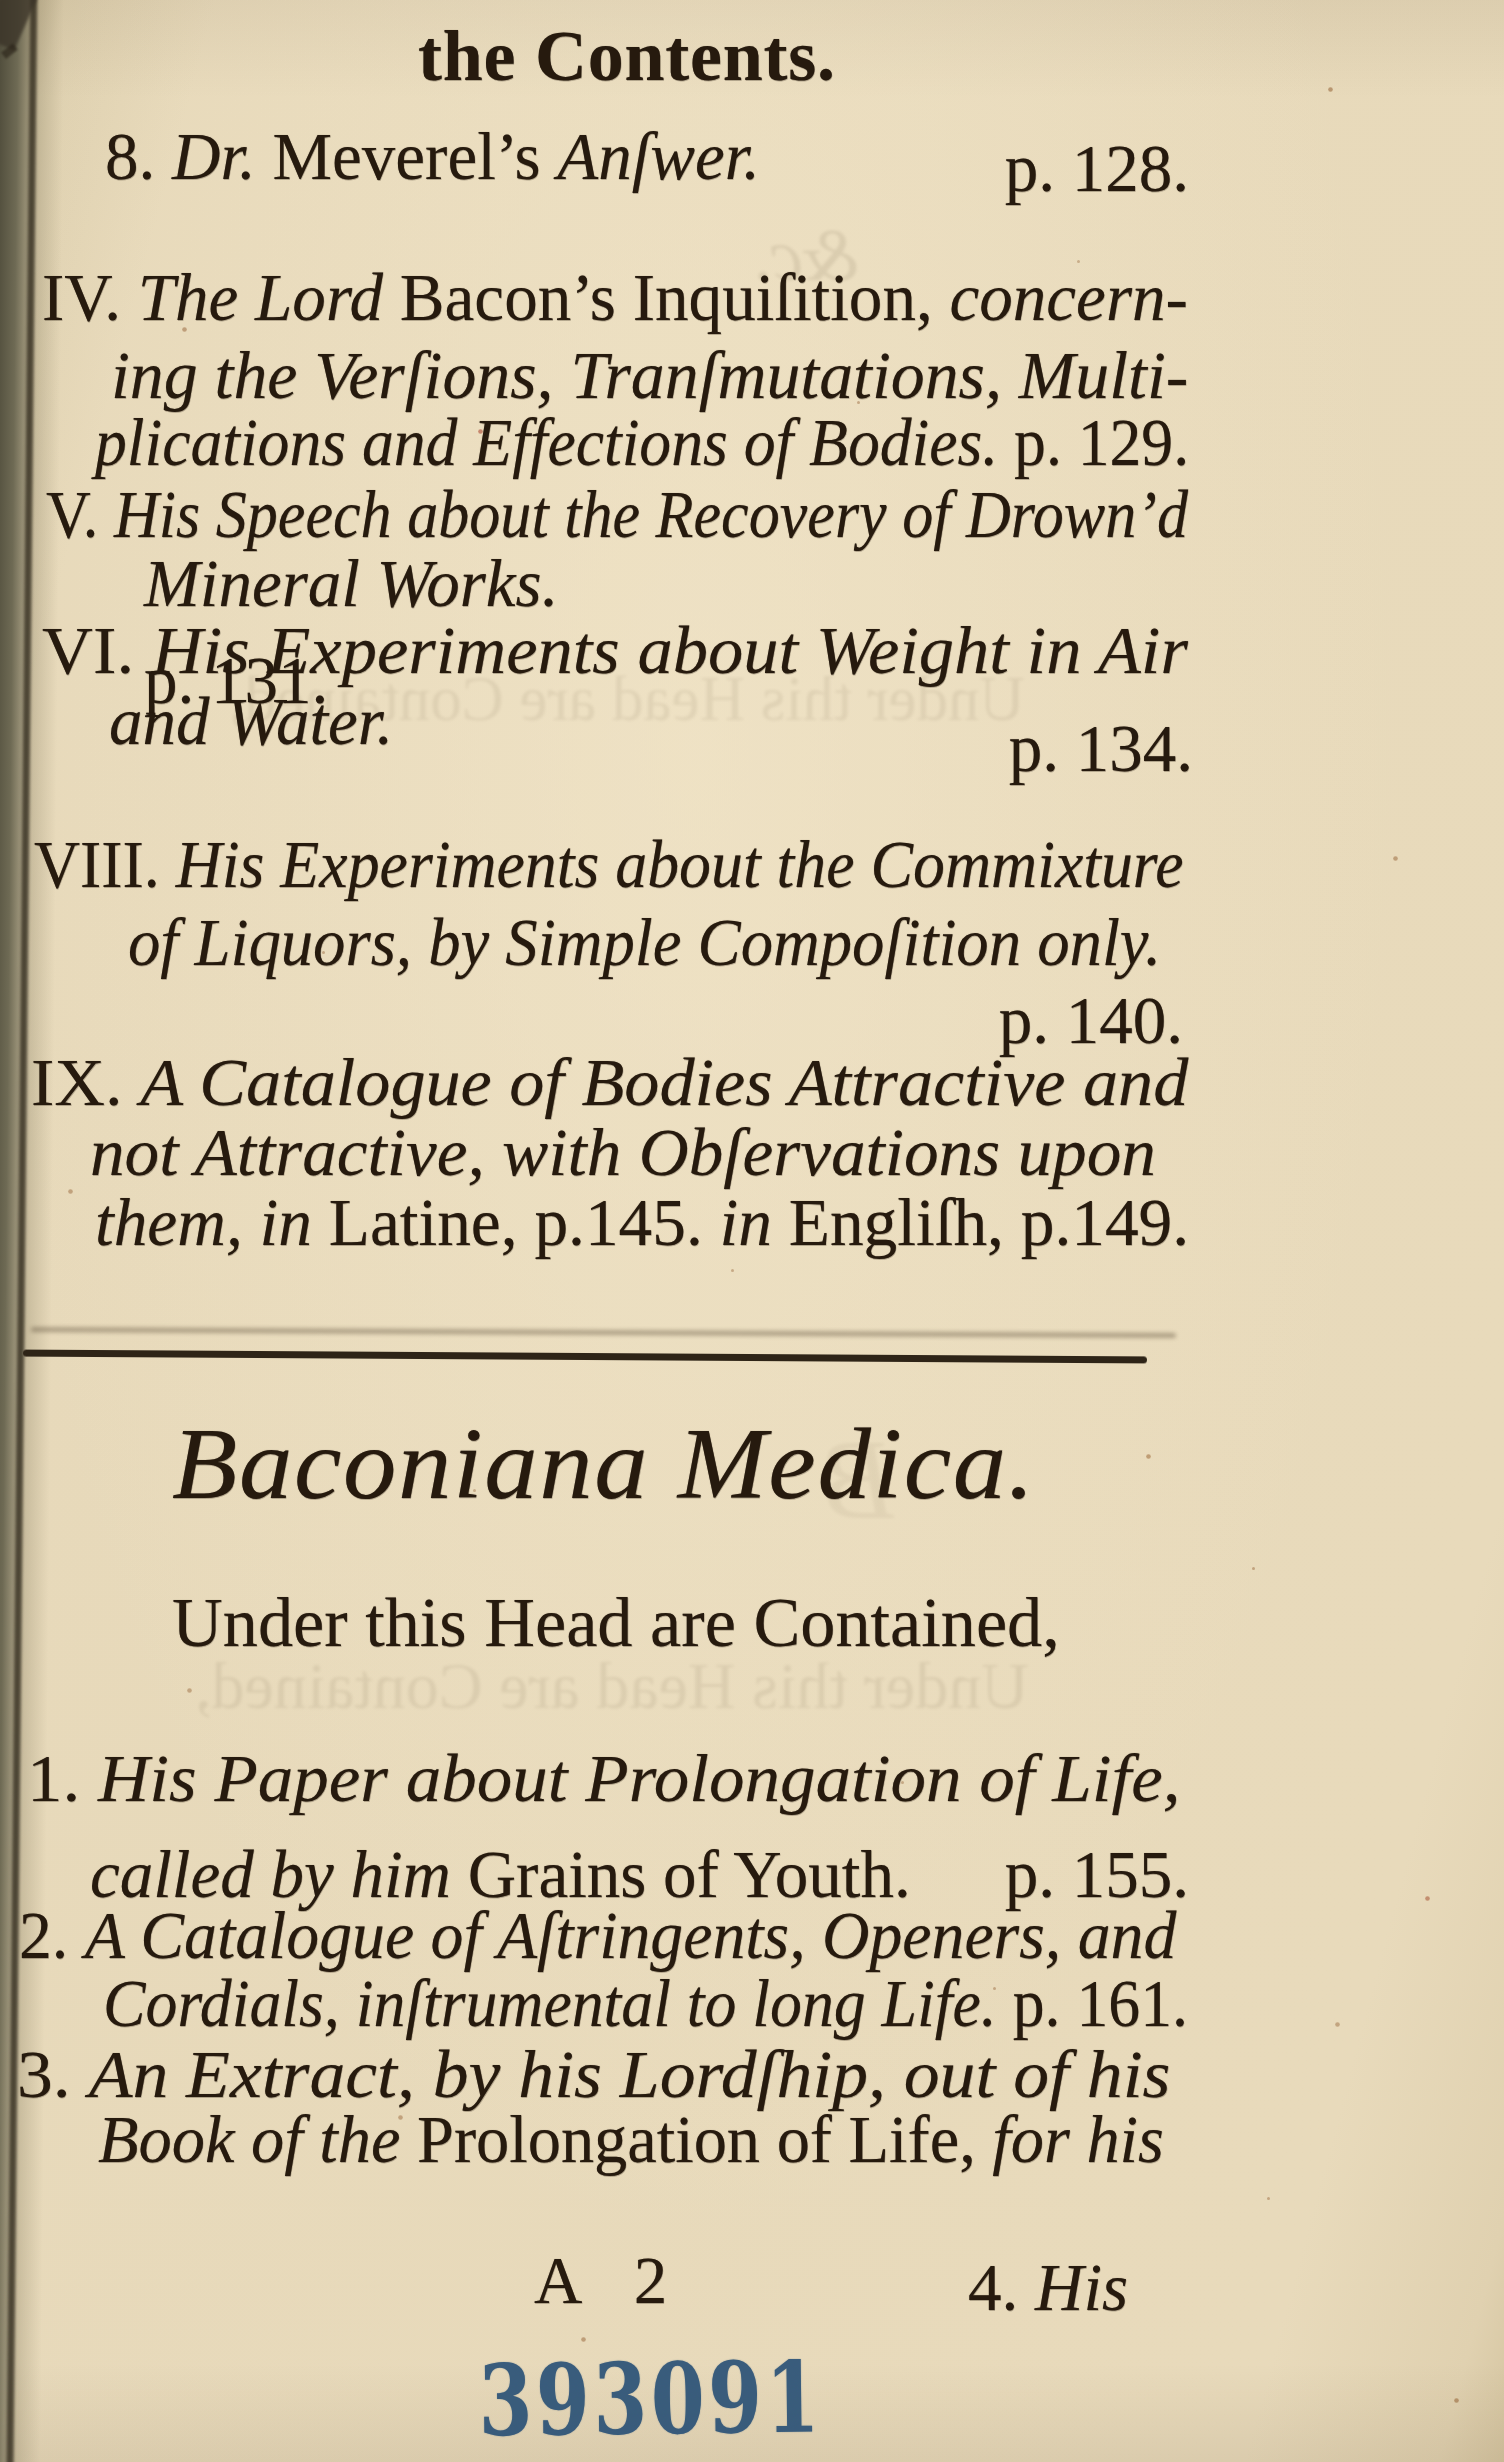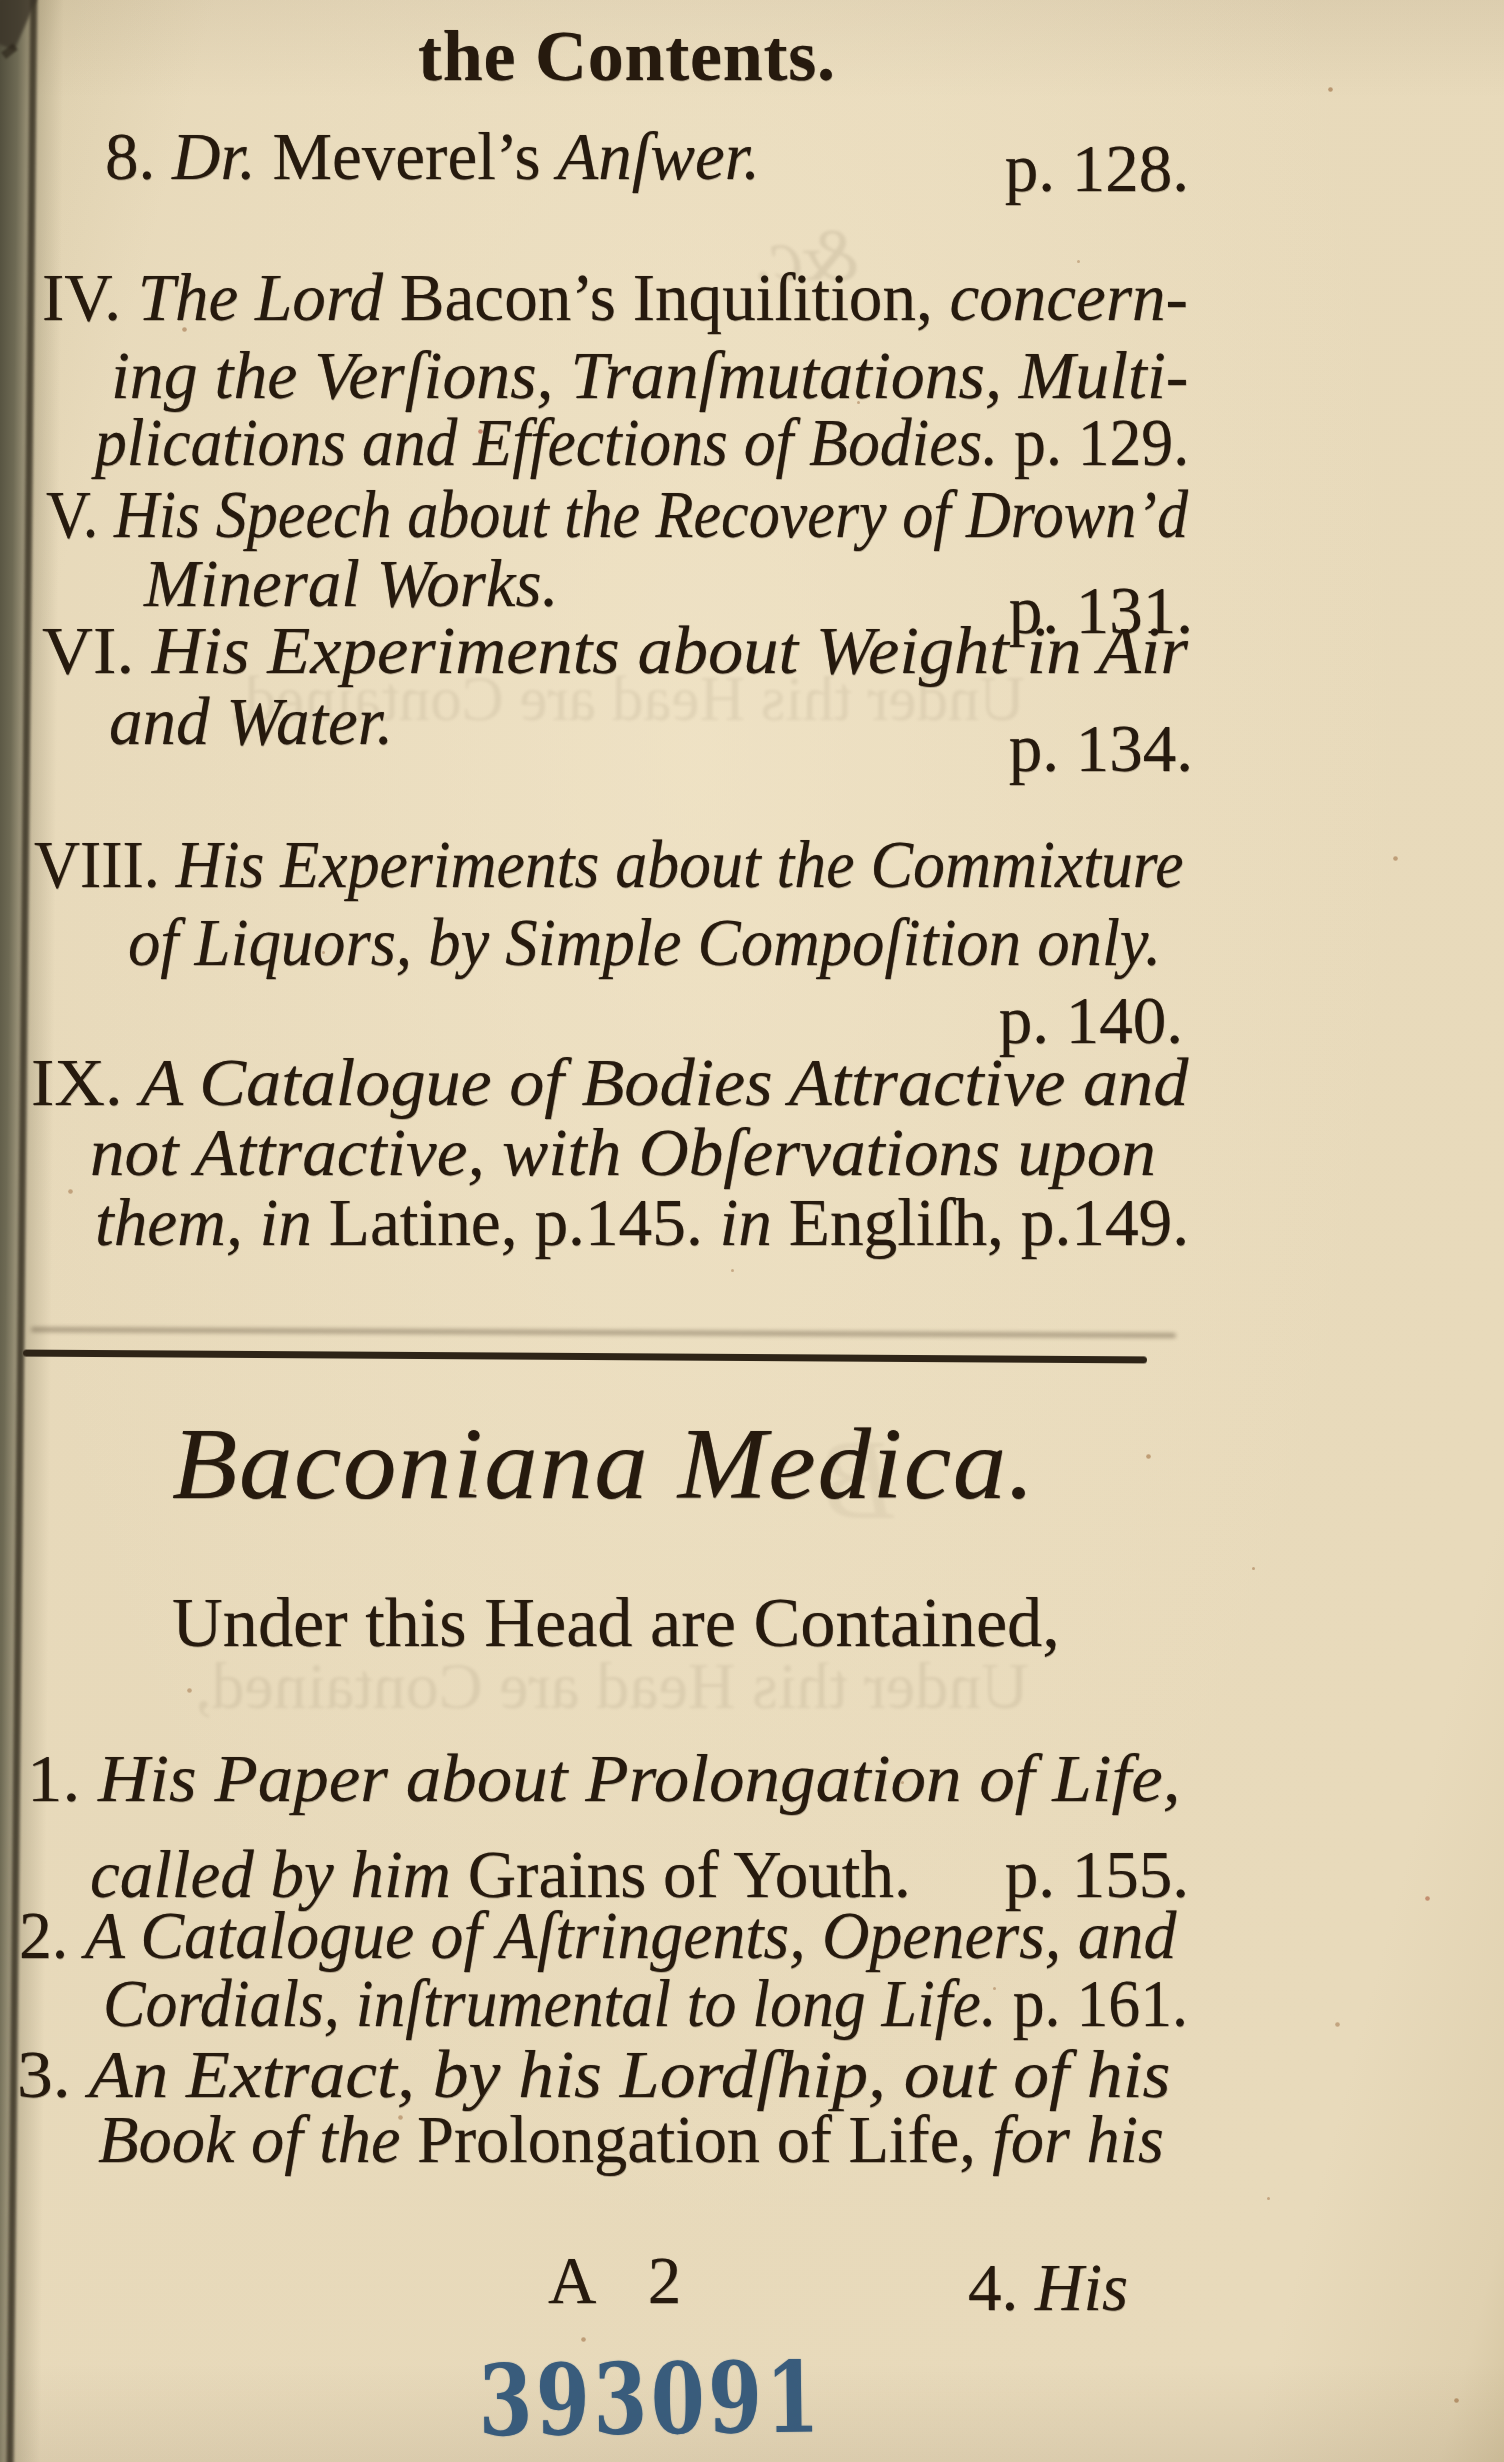--- a/index.html
+++ b/index.html
@@ -85,21 +85,21 @@
   <div class="line flex" style="left:105px;top:121px;width:1084px;">
     <span class="grp"><span class="rm">8. </span><span class="it">Dr. </span><span class="rm">Meverel’s </span><span class="it">Anſwer.</span></span>
     <span class="rm ref-low15">p. 128.</span>
   </div>
 
   <div class="line" style="left: 42px; top: 262px; width: max-content; transform-origin: left top; transform: scaleX(1.00117);"><span class="rm">IV. </span><span class="it">The Lord </span><span class="rm">Bacon’s Inquiſition, </span><span class="it">concern-</span></div>
   <div class="line it" style="left: 111px; top: 340px; width: max-content; transform-origin: left top; transform: scaleX(1.01195);">ing the Verſions, Tranſmutations, Multi-</div>
   <div class="line" style="left: 95px; top: 407px; width: max-content; transform-origin: left top; transform: scaleX(0.949778);"><span class="it">plications and Effections of Bodies. </span><span class="rm">p. 129.</span></div>
 
   <div class="line" style="left: 46px; top: 479px; width: max-content; transform-origin: left top; transform: scaleX(0.927142);"><span class="rm">V. </span><span class="it">His Speech about the Recovery of Drown’d</span></div>
-  <div class="line flex" style="left:144px;top:548px;width:1049px;">
+  <div class="line flex" style="left:144px;top:548px;width:1049px;flex-direction:column;">
     <span class="it">Mineral Works.</span>
     <span class="rm ref-low35">p. 131.</span>
   </div>
 
   <div class="line" style="left: 42px; top: 615px; width: max-content; transform-origin: left top; transform: scaleX(1.05251);"><span class="rm">VI. </span><span class="it">His Experiments about Weight in Air</span></div>
   <div class="line flex" style="left:109px;top:686px;width:1084px;">
     <span class="it">and Water.</span>
     <span class="rm ref-low35">p. 134.</span>
   </div>
 
@@ -123,19 +123,19 @@
     <span class="grp"><span class="it">called by him </span><span class="rm">Grains of Youth.</span></span>
     <span class="rm ref-low28">p. 155.</span>
   </div>
 
   <div class="line" style="left: 19px; top: 1900px; width: max-content; transform-origin: left top; transform: scaleX(0.981318);"><span class="rm">2. </span><span class="it">A Catalogue of Aſtringents, Openers, and</span></div>
   <div class="line" style="left: 103px; top: 1968px; width: max-content; transform-origin: left top; transform: scaleX(0.951447);"><span class="it">Cordials, inſtrumental to long Life. </span><span class="rm">p. 161.</span></div>
 
   <div class="line" style="left: 17px; top: 2039px; width: max-content; transform-origin: left top; transform: scaleX(1.06921);"><span class="rm">3. </span><span class="it">An Extract, by his Lordſhip, out of his</span></div>
   <div class="line" style="left: 98px; top: 2104px; width: max-content; transform-origin: left top; transform: scaleX(0.991008);"><span class="it">Book of the </span><span class="rm">Prolongation of Life, </span><span class="it">for his</span></div>
 
-  <div class="line sig-line rm" style="left:534px;top:2245px;margin-left:14px;">A 2</div>
+  <div class="line sig-line rm" style="left:534px;top:2245px;">A 2</div>
   <div class="line catch-line" style="left:968px;top:2252px;"><span class="rm">4. </span><span class="it">His</span></div>
 
   <div class="line stamp-line" style="left: 478px; top: 2350px; width: max-content; transform-origin: left top; transform: rotate(-0.6deg) scaleX(0.788955);">393091</div>
 
 </div>
 
 
 </body></html>

